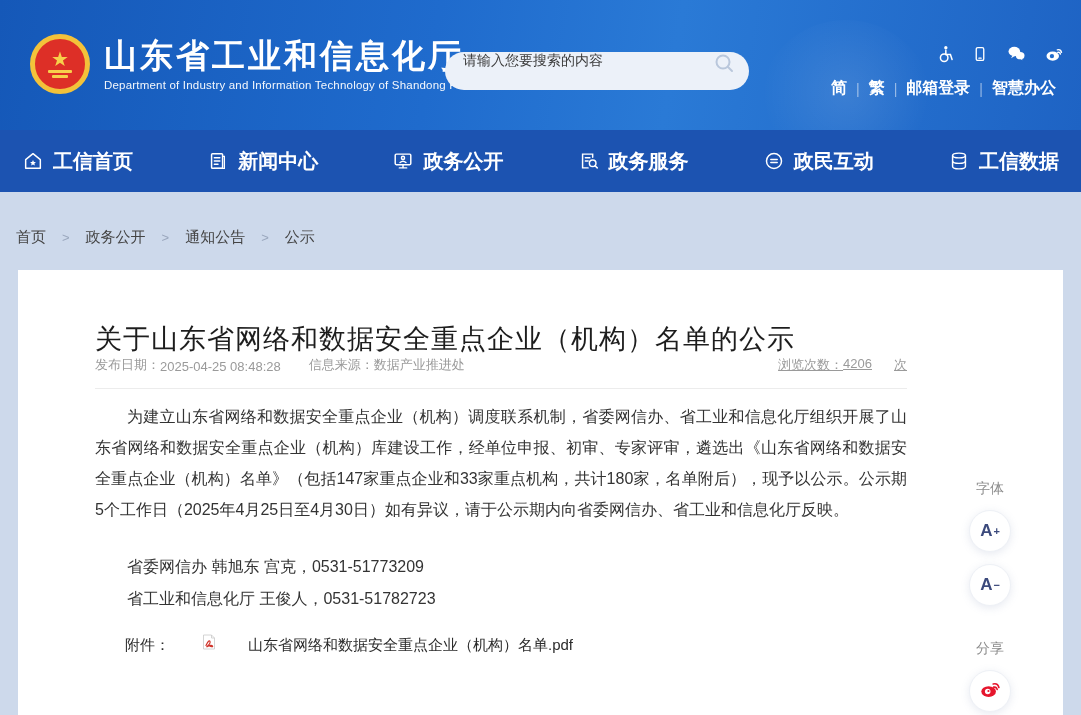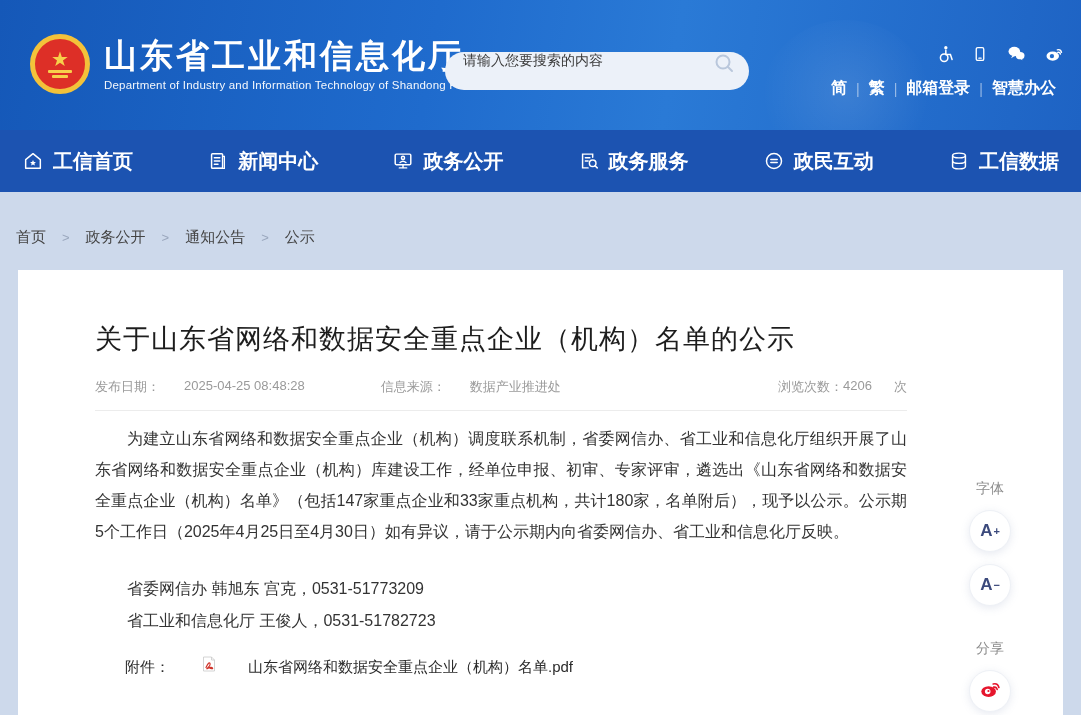--- a/index.html
+++ b/index.html
@@ -69,24 +69,24 @@
   
   .card {
     position: absolute; top: 270px; left: 18px; width: 1045px; height: 445px;
     background: #ffffff;
   }
   .article { position: absolute; left: 77px; top: 0; width: 812px; }
   .article-title {
     margin-top: 52px; font-size: 27px; font-weight: normal; color: #1d1d1d;
     letter-spacing: 1px; line-height: 34px;
   }
-  .meta { margin-top: 22px; display: flex; align-items: flex-start; font-size: 13px; color: #9a9a9a; gap: 24px; }
+  .meta { display: flex; align-items: flex-end; font-size: 13px; color: #9a9a9a; }
   .meta .m-item { white-space: nowrap; }
   .meta .m-gap { width: 28px; }
-  .meta .m-views { margin-left: auto; display: flex; }
+  .meta .m-views { margin-left: auto; display: flex; text-decoration: underline; }
   .meta .m-unit { margin-left: 22px; }
   .divider { margin-top: 14px; height: 1px; background: #ececec; }
   .body-text {
     margin-top: 12px; font-size: 16px; color: #333; line-height: 31px;
     text-indent: 2em; text-align: justify;
   }
   .contacts { margin-top: 26px; }
   .contact-line { font-size: 16px; color: #333; line-height: 32px; text-indent: 2em; }
   .attachment { margin-top: 21px; font-size: 15px; color: #2b2b2b; text-indent: 2em; display: flex; align-items: center; }
   .attachment .att-label { white-space: nowrap; }

